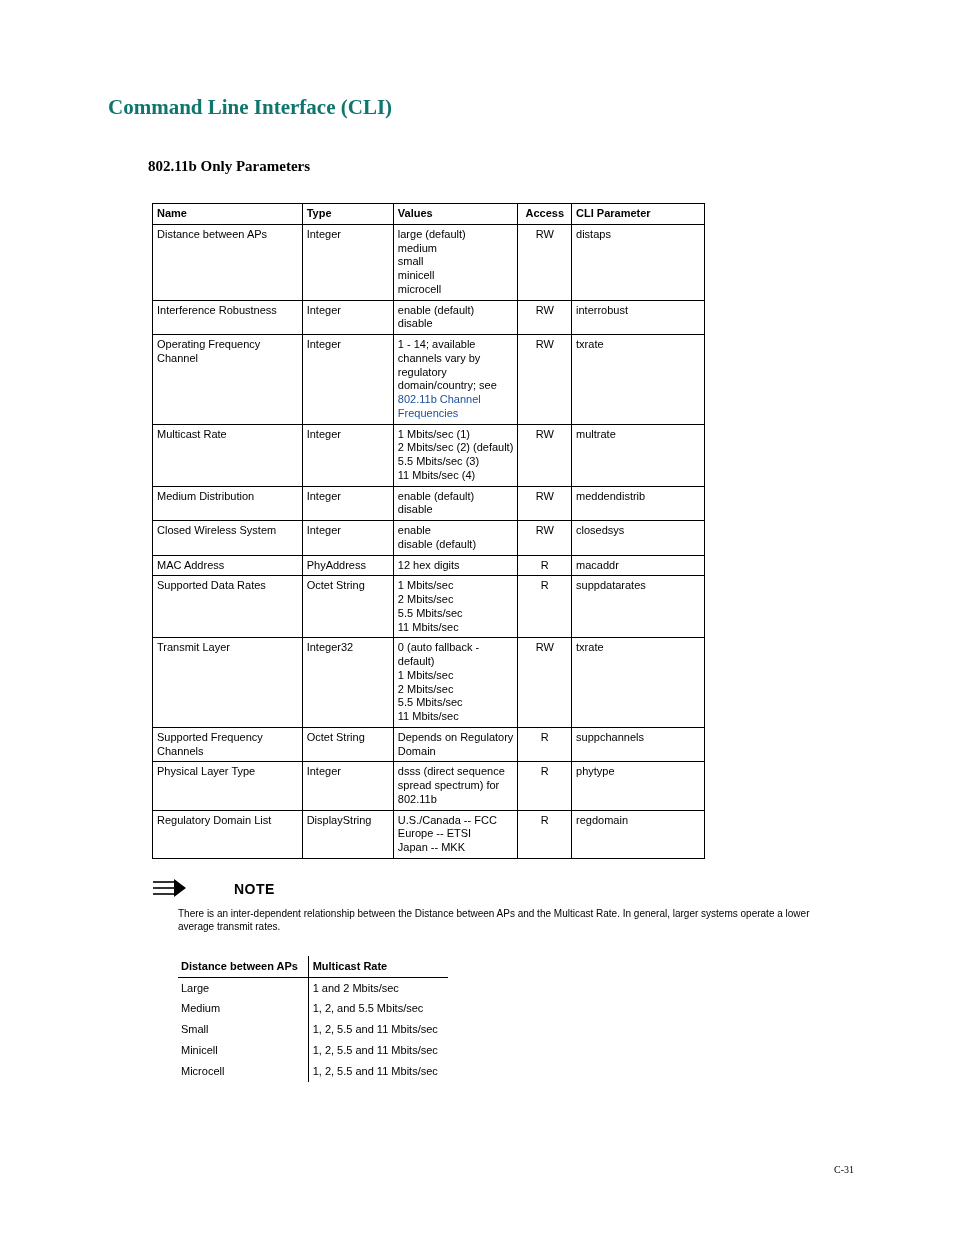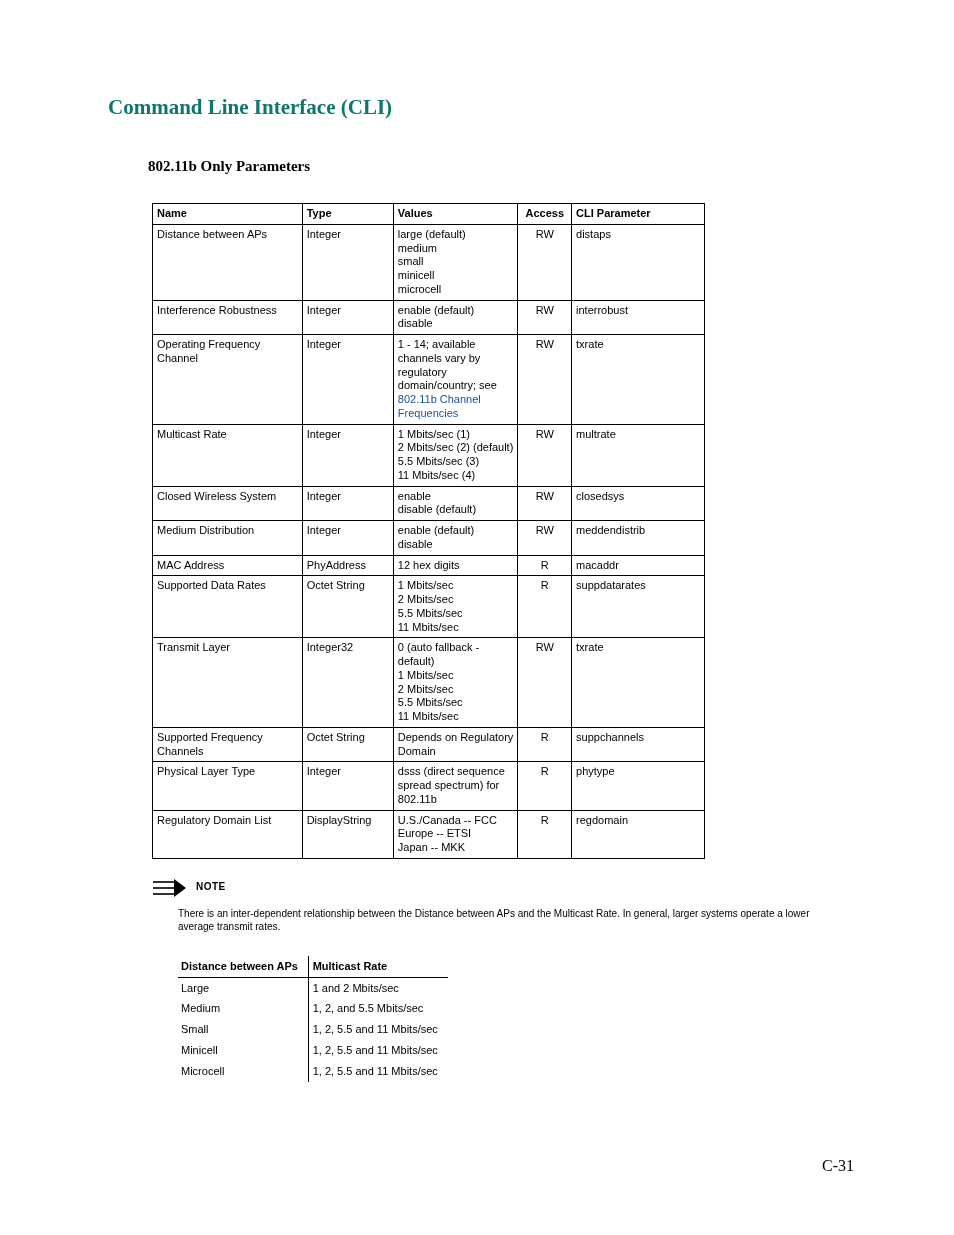--- a/index.html
+++ b/index.html
@@ -62,23 +62,24 @@
     margin-top: 22px;
     margin-left: 44px;
   }
   .note-arrow {
     flex: 0 0 auto;
     margin-right: 10px;
     margin-top: -2px;
   }
   .note-label {
     font-weight: bold;
-    font-size: 10px;
+    font-size: 14px;
     letter-spacing: 0.5px;
     margin-bottom: 4px;
+    margin-left: 38px;
   }
   .note-text {
     font-size: 10px;
     line-height: 1.35;
     max-width: 640px;
     margin-left: 70px;
     margin-top: 6px;
   }
   table.rates {
     border-collapse: collapse;
@@ -100,21 +101,21 @@
   table.rates th:nth-child(2),
   table.rates td:nth-child(2) {
     border-left: 1px solid #000;
     padding-left: 4px;
   }
   .page-num {
     position: absolute;
     right: 100px;
     bottom: 60px;
     font-family: "Times New Roman", Times, serif;
-    font-size: 16px;
+    font-size: 10px;
   }
 </style>
 </head>
 <body>
 
 <div class="page">
   <h1 class="title">Command Line Interface (CLI)</h1>
   <h2 class="subtitle">802.11b Only Parameters</h2>
 
   <table class="params">
@@ -157,32 +158,32 @@
           <td>txrate</td>
         </tr>
         <tr>
           <td>Multicast Rate</td>
           <td>Integer</td>
           <td>1 Mbits/sec (1)<br>2 Mbits/sec (2) (default)<br>5.5 Mbits/sec (3)<br>11 Mbits/sec (4)</td>
           <td class="center">RW</td>
           <td>multrate</td>
         </tr>
         <tr>
+          <td>Medium Distribution</td>
+          <td>Integer</td>
+          <td>enable (default)<br>disable</td>
+          <td class="center">RW</td>
+          <td>meddendistrib</td>
+        </tr>
+        <tr>
           <td>Closed Wireless System</td>
           <td>Integer</td>
           <td>enable<br>disable (default)</td>
           <td class="center">RW</td>
           <td>closedsys</td>
-        </tr>
-        <tr>
-          <td>Medium Distribution</td>
-          <td>Integer</td>
-          <td>enable (default)<br>disable</td>
-          <td class="center">RW</td>
-          <td>meddendistrib</td>
         </tr>
         <tr>
           <td>MAC Address</td>
           <td>PhyAddress</td>
           <td>12 hex digits</td>
           <td class="center">R</td>
           <td>macaddr</td>
         </tr>
         <tr>
           <td>Supported Data Rates</td>

